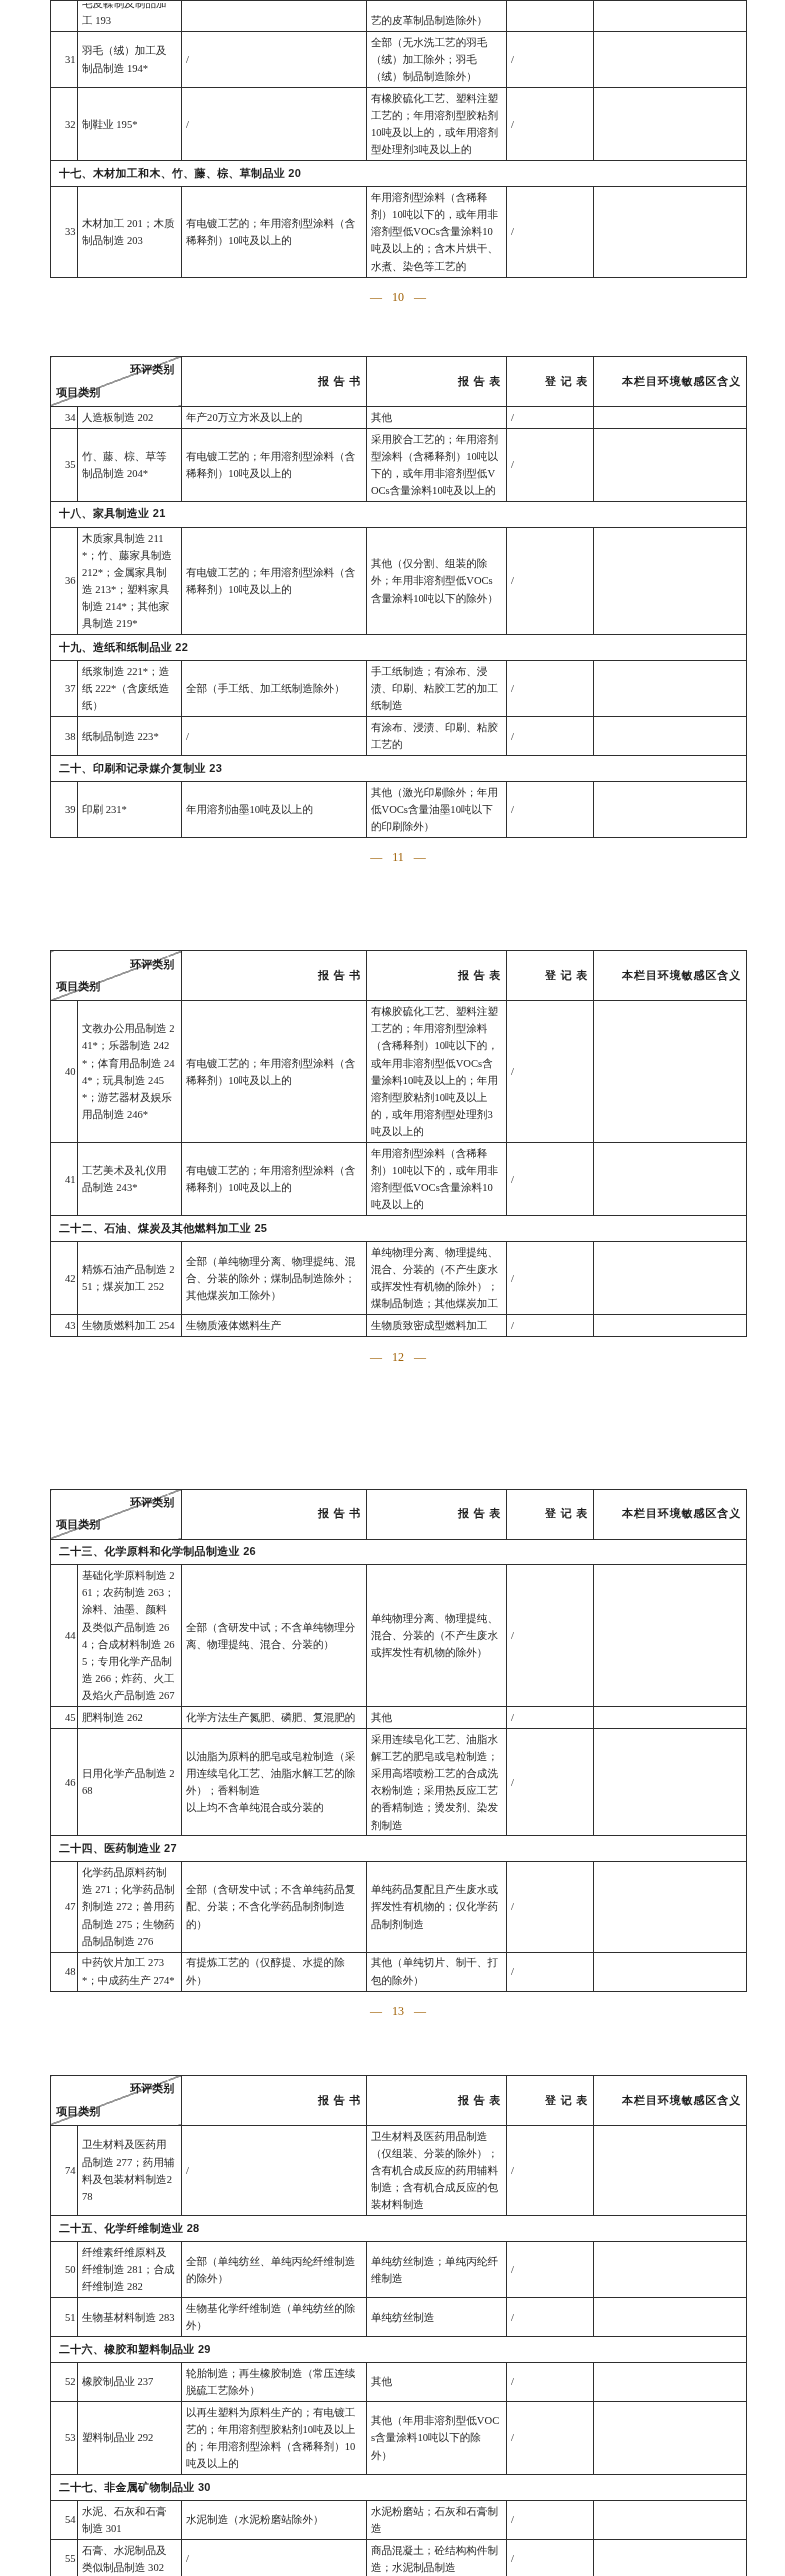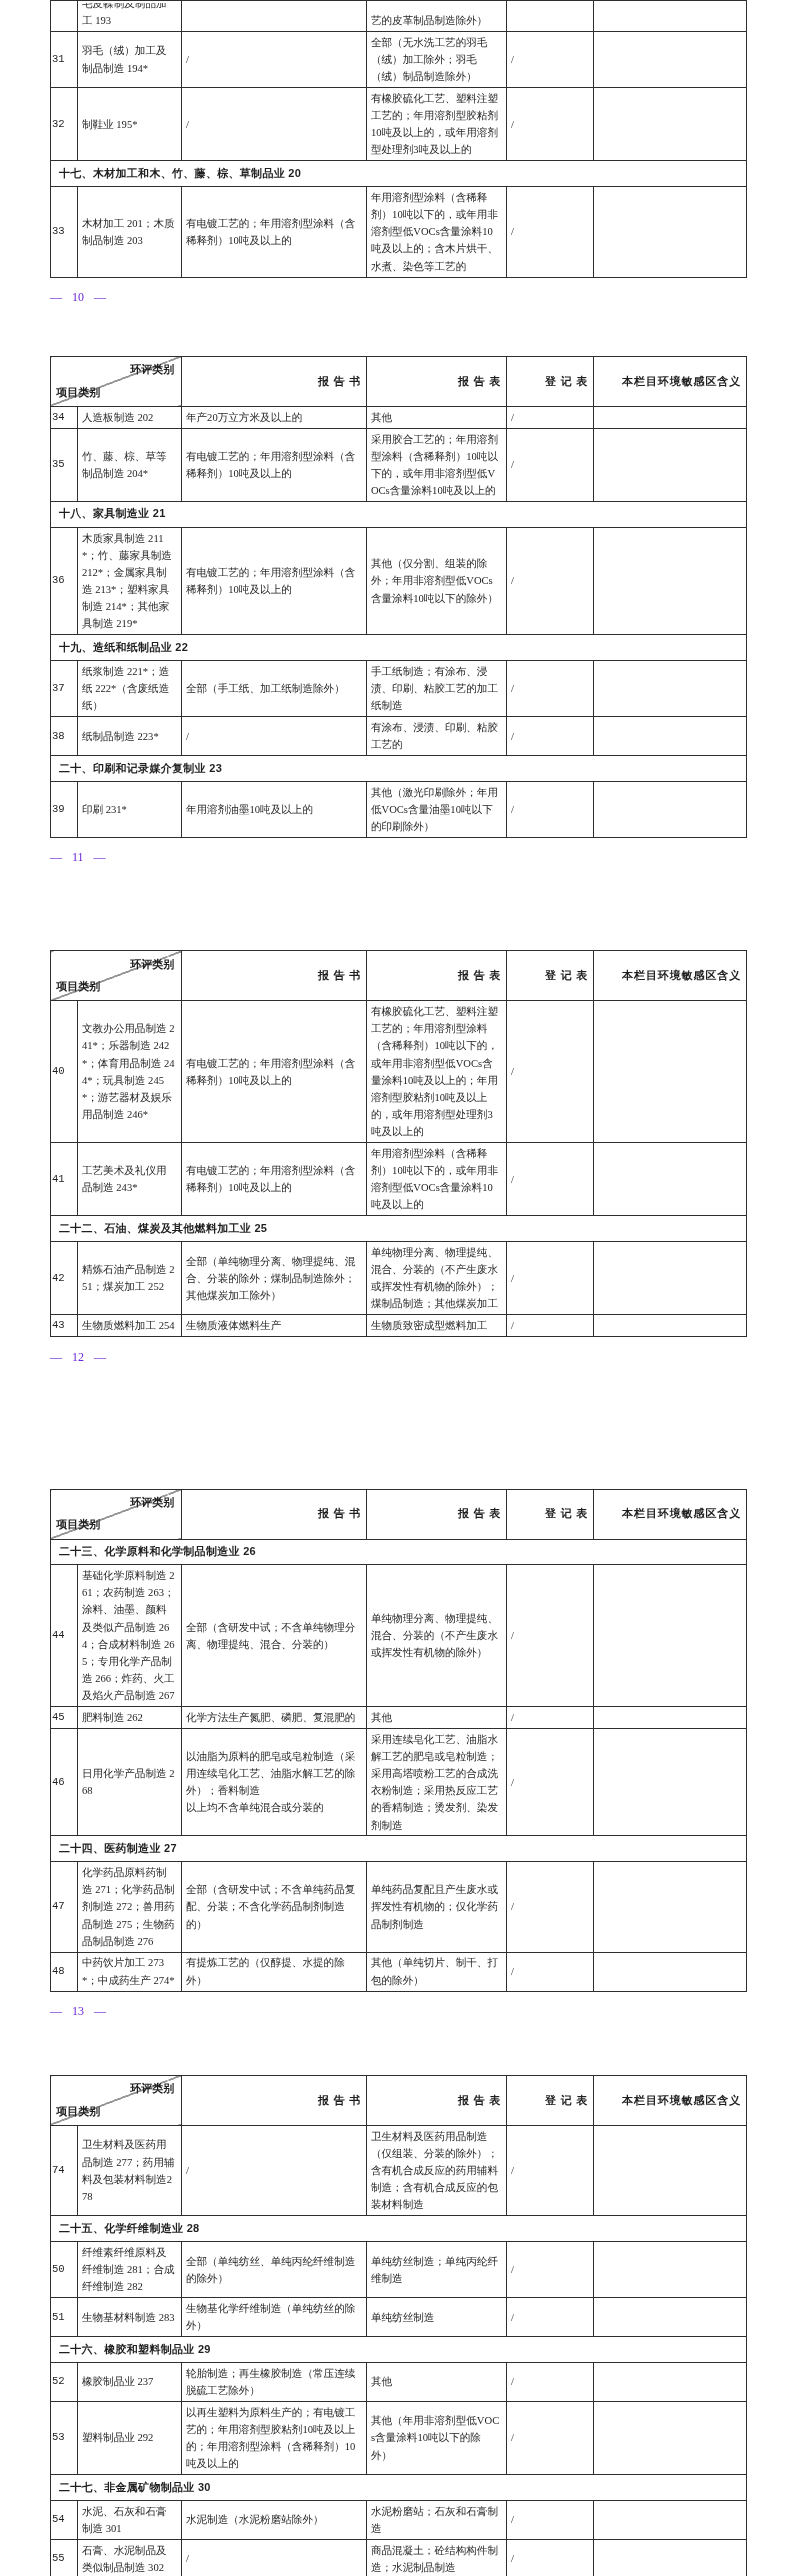--- a/index.html
+++ b/index.html
@@ -22,21 +22,21 @@
   .doc-table.cut-top{border-top:none;}
   .doc-table td{
     border:0.9px solid #2e2e2e;
     padding:1.8px 4.4px;
     font-size:10.6px;
     line-height:1.62;
     vertical-align:middle;
     word-break:break-all;
     white-space:pre-wrap;
   }
-  td.num{text-align:left;padding:1.8px 0.9px;font-family:Liberation Mono, monospace;}
+  td.num{text-align:right;padding:1.8px 0.9px;}
   td.sect{
     font-weight:bold;
     font-size:11px;
     padding:3.5px 8px;
     letter-spacing:0.3px;
     font-family:"Liberation Sans","DejaVu Sans",sans-serif;
     margin-top:8px;
   }
   td.colhead{
     font-weight:bold;
@@ -51,23 +51,24 @@
     background:linear-gradient(to bottom right,
       transparent 49.4%, #2e2e2e 49.4%, #2e2e2e 50.4%, transparent 50.4%);
   }
   .diag-top{position:absolute;top:4.4px;right:6.2px;font-weight:bold;font-size:11px;}
   .diag-bottom{position:absolute;bottom:4.4px;left:5.3px;font-weight:bold;font-size:11px;}
   .partial-row td{vertical-align:bottom;}
   .partial-row .clip{max-height:26.5px;overflow:hidden;display:flex;flex-direction:column;justify-content:flex-end;}
   .page-footer{
     width:696px;
     margin-left:50px;
+    text-align:center;
     font-size:12px;
     padding-top:12.4px;
-    color:#6d28d9;
+    color:#a16207;
     word-spacing:7px;
   }
   .page-10{margin-bottom:51px;}
   .page-11{margin-bottom:85px;}
   .page-12{margin-bottom:124px;}
   .page-13{margin-bottom:56px;}
   .page-14{margin-bottom:17.7px;}
 </style>
 </head>
 <body>

